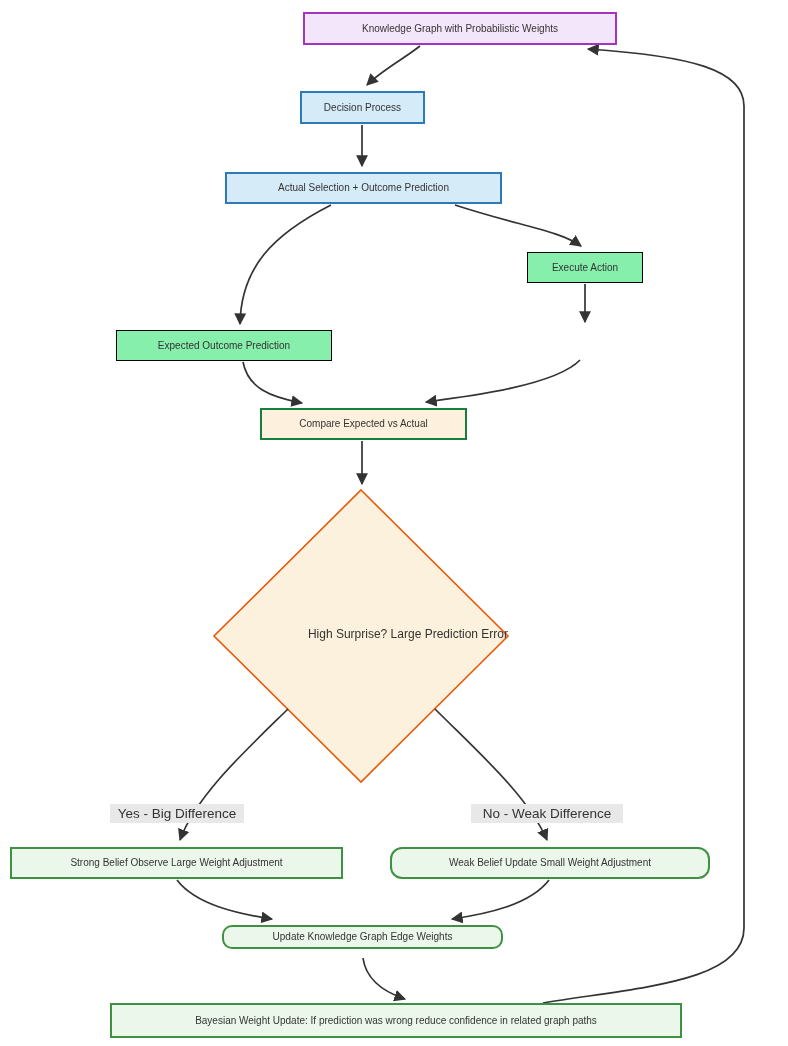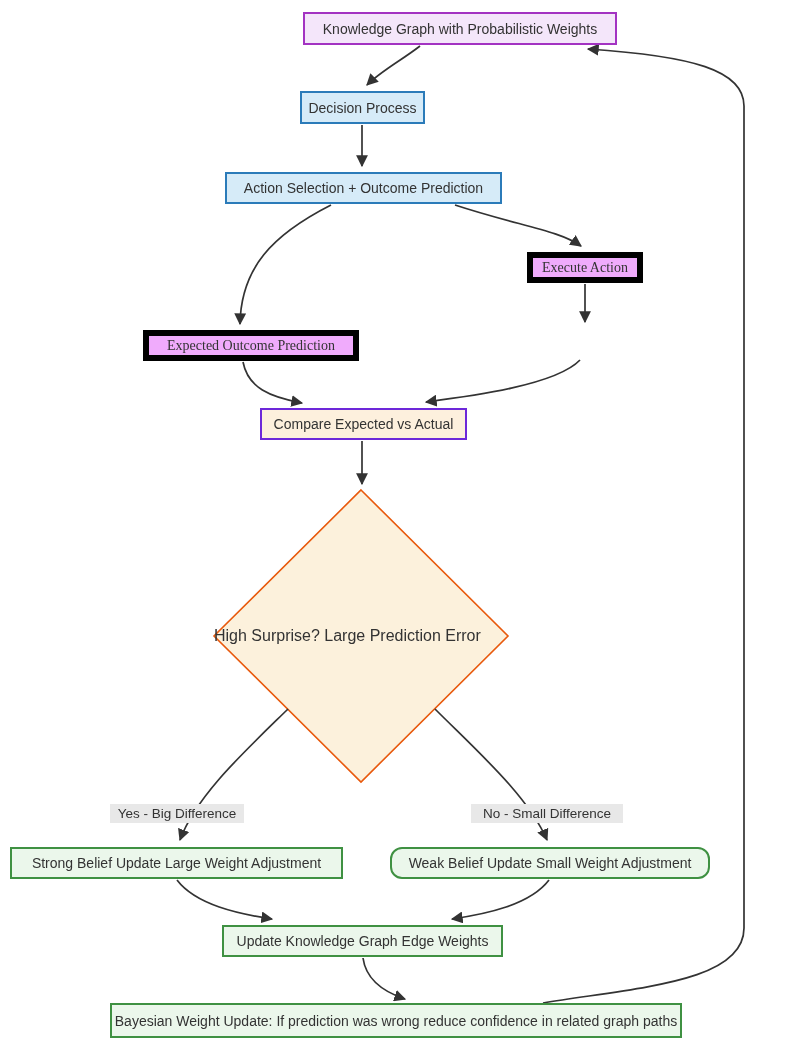--- a/index.html
+++ b/index.html
@@ -9,49 +9,49 @@
     background:#ffffff;
     font-family:"Liberation Sans","DejaVu Sans",sans-serif;
     color:#333333;
     overflow:hidden;
   }
   #edges{position:absolute;left:0;top:0;width:788px;height:1046px;}
   .edge{fill:none;stroke:#333333;stroke-width:1.7px;}
   .node{
     position:absolute;box-sizing:border-box;
     display:flex;align-items:center;justify-content:center;
-    font-size:14px;line-height:1;white-space:nowrap;
+    font-size:10px;line-height:1;white-space:nowrap;
     text-align:center;color:#333333;
   }
   .purple{background:#f4e6fa;border:2px solid #a333c2;}
   .blue{background:#d6ebf8;border:2px solid #2b7bb9;}
-  .lavender{background:#f0abfc;border:6px solid #000000;font-family:Liberation Serif, serif;}
-  .orange{background:#fdf0dd;border:2px solid #6d28d9;}
+  .lavender{background:#86efac;border:1px solid #000000;}
+  .orange{background:#fdf0dd;border:2px solid #15803d;}
   .green{background:#ebf7eb;border:2px solid #3f9142;}
   .edge-label{
     position:absolute;box-sizing:border-box;
     display:flex;align-items:center;justify-content:center;
     background:#e8e8e8;color:#333333;
     font-size:13.5px;line-height:1;white-space:nowrap;padding:2px 12px;
   }
   #diamond-label{
     position:absolute;left:214px;top:627px;width:294px;
-    text-align:left;font-size:16px;color:#333333;white-space:nowrap;
+    text-align:right;font-size:12px;color:#333333;white-space:nowrap;
   }
   
   #n-kg{left:303px;top:12px;width:314px;height:33px;}
   #n-decision{left:300px;top:91px;width:125px;height:33px;}
   #n-action{left:225px;top:172px;width:277px;height:32px;}
   #n-execute{left:527px;top:252px;width:116px;height:31px;}
-  #n-expected{left:143px;top:330px;width:216px;height:31px;}
+  #n-expected{left:116px;top:330px;width:216px;height:31px;}
   #n-observe{left:493px;top:328px;width:184px;height:31px;}
   #n-compare{left:260px;top:408px;width:207px;height:32px;}
   #n-strong{left:10px;top:847px;width:333px;height:32px;}
   #n-weak{left:390px;top:847px;width:320px;height:32px;border-radius:12px;}
-  #n-update{left:222px;top:925px;width:281px;height:32px;}
+  #n-update{left:222px;top:925px;width:281px;height:24px;border-radius:10px;}
   #n-bayesian{left:110px;top:1003px;width:572px;height:35px;}
   #lbl-yes{left:110px;top:804px;width:134px;height:19px;}
   #lbl-no{left:471px;top:804px;width:152px;height:19px;}
 </style>
 </head>
 <body>
 
 <div id="canvas">
 
   <svg id="edges" viewBox="0 0 788 1046" xmlns="http://www.w3.org/2000/svg">
@@ -77,36 +77,36 @@
     <path class="edge" d="M 177,880 C 196,905 239,914 272,919" marker-end="url(#arrow)"></path>
     <path class="edge" d="M 549,880 C 530,905 486,914 452,919" marker-end="url(#arrow)"></path>
     <path class="edge" d="M 363,958 C 366,980 384,992 405,999" marker-end="url(#arrow)"></path>
     <path class="edge" d="M 543,1003 C 640,987 744,982 744,928 L 744,106 C 744,70 692,56 588,49" marker-end="url(#arrow)"></path>
   </svg>
 
   <div id="n-kg" class="node purple">Knowledge Graph with Probabilistic Weights</div>
 
   <div id="n-decision" class="node blue">Decision Process</div>
 
-  <div id="n-action" class="node blue">Action Selection + Outcome Prediction</div>
+  <div id="n-action" class="node blue">Actual Selection + Outcome Prediction</div>
 
   <div id="n-execute" class="node lavender">Execute Action</div>
 
   <div id="n-expected" class="node lavender">Expected Outcome Prediction</div>
 
 
   <div id="n-compare" class="node orange">Compare Expected vs Actual</div>
 
   <div id="diamond-label">High Surprise? Large Prediction Error</div>
 
   <div id="lbl-yes" class="edge-label">Yes - Big Difference</div>
 
-  <div id="lbl-no" class="edge-label">No - Small Difference</div>
+  <div id="lbl-no" class="edge-label">No - Weak Difference</div>
 
-  <div id="n-strong" class="node green">Strong Belief Update Large Weight Adjustment</div>
+  <div id="n-strong" class="node green">Strong Belief Observe Large Weight Adjustment</div>
 
   <div id="n-weak" class="node green">Weak Belief Update Small Weight Adjustment</div>
 
   <div id="n-update" class="node green">Update Knowledge Graph Edge Weights</div>
 
   <div id="n-bayesian" class="node green">Bayesian Weight Update: If prediction was wrong reduce confidence in related graph paths</div>
 
 </div>
 
 </body></html>

